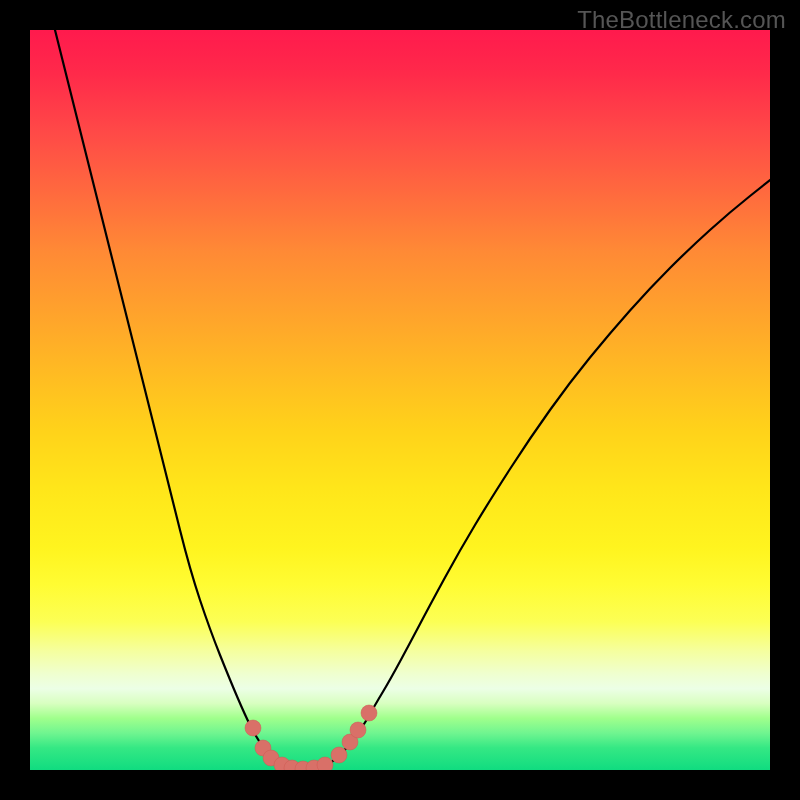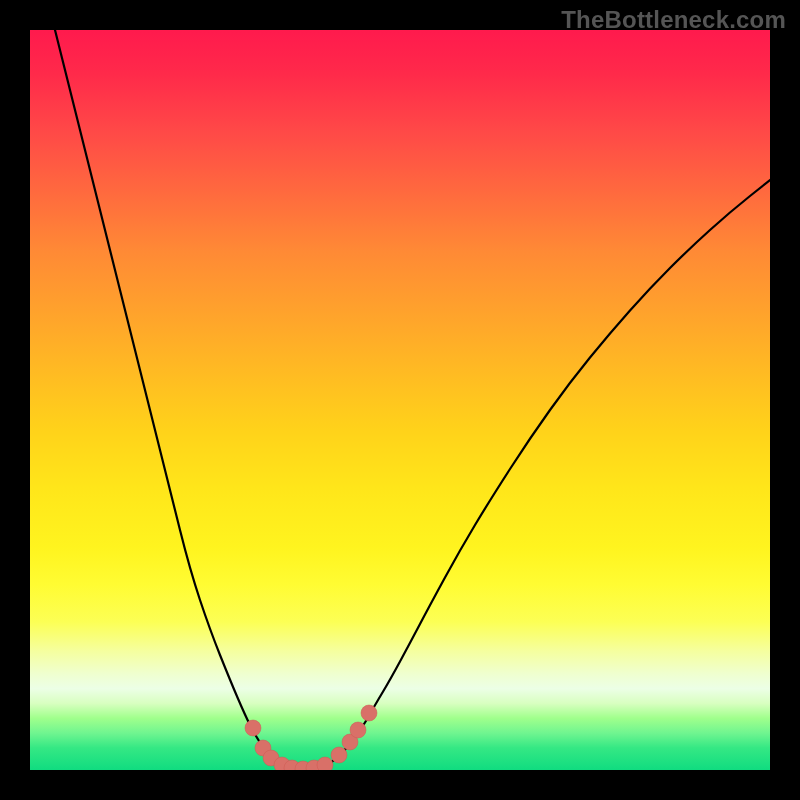--- a/index.html
+++ b/index.html
@@ -16,21 +16,21 @@
     width: 800px;
     height: 800px;
     background: #000;
   }
   .watermark {
     position: absolute;
     top: 6px;
     right: 14px;
     color: #555;
     font-size: 24px;
-    font-weight: 700;
+    font-weight: 400;
     letter-spacing: 0.2px;
     z-index: 20;
     user-select: none;
   }
   .plot-area {
     position: absolute;
     left: 30px;
     top: 30px;
     width: 740px;
     height: 740px;

